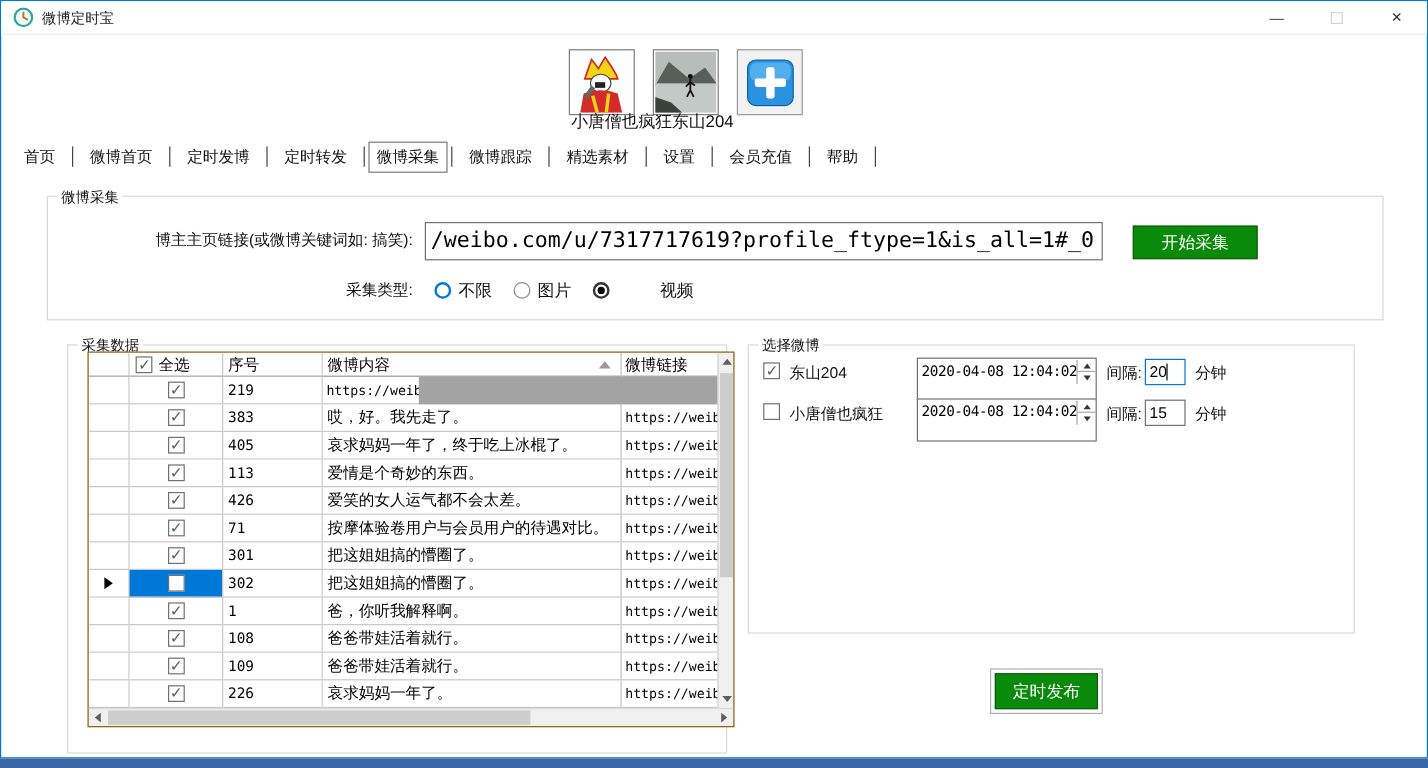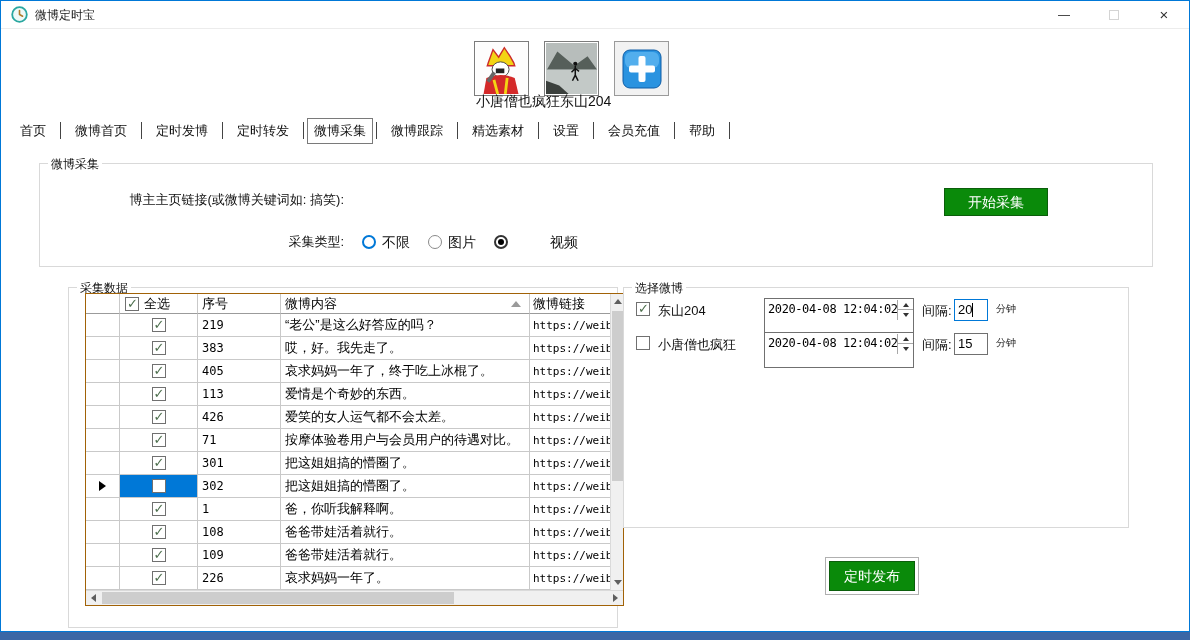--- a/index.html
+++ b/index.html
@@ -49,21 +49,21 @@
   .radio.r-gray { border:1px solid #8a8a8a; }
   .radio.r-on { border:2px solid #333; }
   .radio.r-on .dot { display:block; left:2px; top:2px; }
   .radio-label { position:absolute; top:70px; font-size:14px; color:#111; }
   #radio-c1 { left:322px; } #rlab-1 { left:342px; }
   #radio-c2 { left:388px; } #rlab-2 { left:408px; }
   #radio-c3 { left:454px; } #rlab-3 { left:474px;margin-left:36px; }
   .notice { position:absolute; left:816px; top:70px; font-size:13px; color:#ff0000; white-space:nowrap; }
 
   
-  #group-data { left:55px; top:286px; width:550px; height:341px;margin-left:12px; }
+  #group-data { left:55px; top:286px; width:550px; height:341px; }
   #table { position:absolute; left:16px; top:5px; width:539px; height:313px; border:1px solid #a16207; background:#a3a3a3; }
   .trow, #thead { display:flex; width:524px; }
   #thead { height:20px; }
   .trow { height:23px; }
   .c { border-right:1px solid #c9c9c9; border-bottom:1px solid #c9c9c9; overflow:hidden; white-space:nowrap; display:flex; align-items:center; background:#fff; }
   #thead .c { border-bottom:1px solid #9b9b9b; font-size:13px; }
   .csel { width:34px; justify-content:center; }
   .cchk { width:78px; justify-content:center; }
   #thead .cchk { justify-content:flex-start; padding-left:5px; }
   .cseq { width:83px; font-size:12px; padding-left:4px; font-family:"DejaVu Sans Mono",monospace; }
@@ -102,21 +102,21 @@
   .spinner { position:absolute; right:1px; top:1px; width:15px; height:20px; border-left:1px solid #a8a8a8; }
   .spin-up,.spin-dn { position:absolute; left:0; width:15px; height:10px; display:flex; align-items:center; justify-content:center; }
   .spin-up { top:0; border-bottom:1px solid #a8a8a8; }
   .spin-dn { bottom:0; }
   .spin-up i { width:0;height:0;border-left:3px solid transparent;border-right:3px solid transparent;border-bottom:4px solid #333; }
   .spin-dn i { width:0;height:0;border-left:3px solid transparent;border-right:3px solid transparent;border-top:4px solid #333; }
   .gap-label { position:absolute; left:298px; font-size:13px; color:#111; }
   .gap-input { position:absolute; left:330px; width:34px; height:22px; border:1px solid #707070; font-size:13px; line-height:20px; padding-left:3px; background:#fff; }
   .gap-input.focused { border:1px solid #0078d7; }
   .gap-input.focused::after { content:""; position:absolute; left:17px; top:3px; width:1px; height:14px; background:#000; }
-  .gap-unit { position:absolute; left:372px; font-size:10px; color:#111; }
+  .gap-unit { position:absolute; left:372px; font-size:13px; color:#111; }
 
   
   #schedule-frame { position:absolute; left:824px; top:556px; width:94px; height:38px; border:1px solid #b0b0b0; background:#fff; padding:3px; }
   #schedule-btn { width:100%; height:100%; font-size:14px; line-height:28px;text-align:center; }
 </style>
 </head>
 <body>
 
 <div id="window">
 
@@ -182,20 +182,21 @@
       <div class="tabdiv"></div>
     <div class="tab">会员充值</div>
       <div class="tabdiv"></div>
     <div class="tab">帮助</div>
       <div class="tabdiv"></div>
   </div>
 
   <div class="groupbox" id="group-collect">
     <span class="legend">微博采集</span>
     <span class="url-label">博主主页链接(或微博关键词如: 搞笑):</span>
+    <div class="url-input mono">/weibo.com/u/7317717619?profile_ftype=1&amp;is_all=1#_0</div>
     <div class="btn-green" id="start-btn">开始采集</div>
     <span class="type-label">采集类型:</span>
     <span class="radio r-blue" id="radio-c1"></span>
     <span class="radio-label" id="rlab-1">不限</span>
     <span class="radio r-gray" id="radio-c2"></span>
     <span class="radio-label" id="rlab-2">图片</span>
     <span class="radio r-on" id="radio-c3">
         <span class="dot"></span>
       </span>
     <span class="radio-label" id="rlab-3">视频</span>
@@ -216,21 +217,20 @@
             <span class="sortarrow"></span>
           </div>
         <div class="c clnk">微博链接</div>
       </div>
       <div class="trow">
           <div class="c csel"></div>
           <div class="c cchk">
             <span class="cb checked"></span>
           </div>
           <div class="c cseq">219</div>
-          <div class="c ccont">“老公”是这么好答应的吗？</div>
           <div class="c clnk">https://weib</div>
         </div>
       <div class="trow">
           <div class="c csel"></div>
           <div class="c cchk">
             <span class="cb checked"></span>
           </div>
           <div class="c cseq">383</div>
           <div class="c ccont">哎，好。我先走了。</div>
           <div class="c clnk">https://weib</div>

